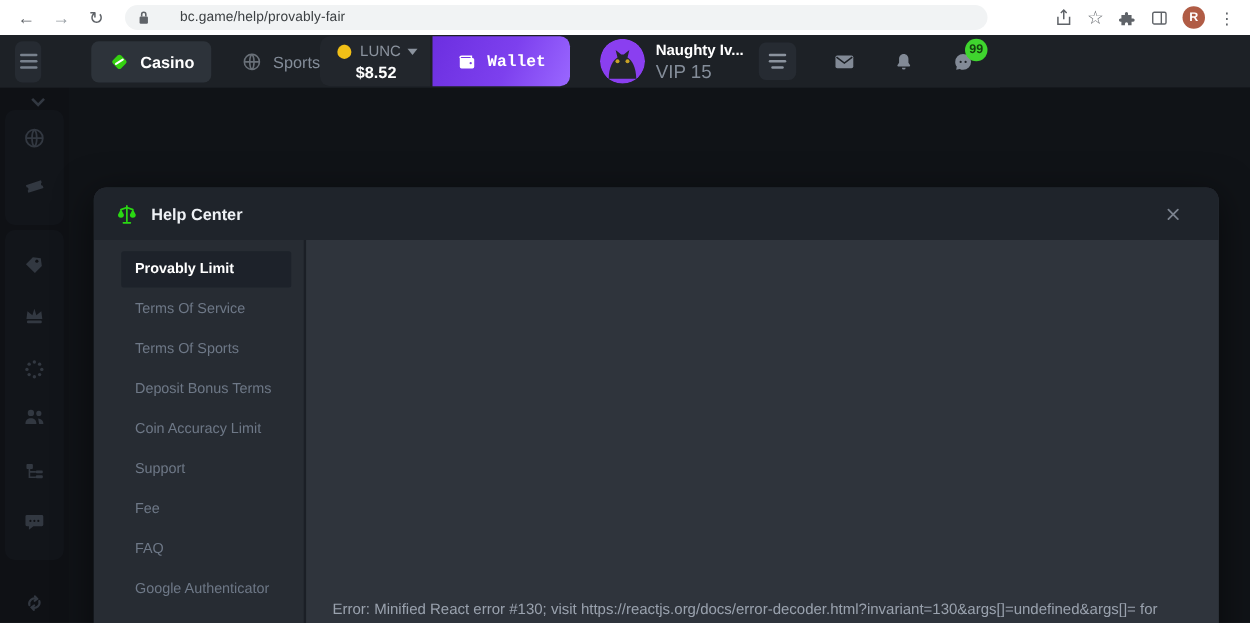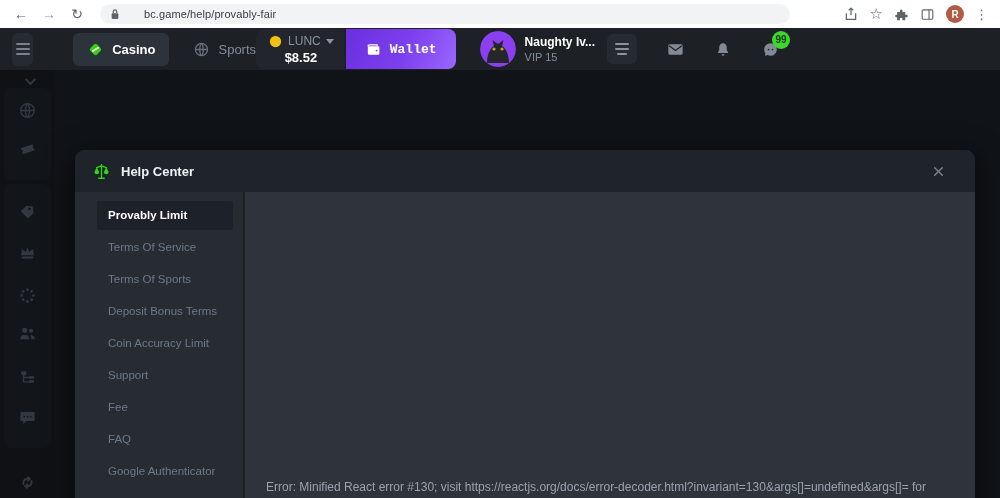--- a/index.html
+++ b/index.html
@@ -38,21 +38,21 @@
   .caret { width:0; height:0; border-left:4px solid transparent; border-right:4px solid transparent;
            border-top:5px solid #8b939e; }
   .cur-bal { color:#ffffff; font-size:13px; font-weight:bold; margin-top:1px;text-align:right; }
   .wallet-btn { height:40px; padding:0 19px; margin-left:2px; border-radius:0 8px 8px 0;
                 background:linear-gradient(115deg,#6c2fe0 0%, #7d40ee 55%, #9a67ff 100%);
                 display:flex; align-items:center; gap:8px; cursor:pointer; border:none;font-family:Liberation Mono, monospace; }
   .wallet-btn .lbl { color:#fff; font-size:13px; font-weight:bold; }
   .user-block { display:flex; align-items:center; gap:9px; margin-left:24px; cursor:pointer; }
   .avatar { width:36px; height:36px; border-radius:50%; overflow:hidden; flex:0 0 auto; }
   .user-texts .name { color:#fff; font-size:12px; font-weight:bold; white-space:nowrap; }
-  .user-texts .vip { color:#848d99; font-size:11px; margin-top:2px; }
+  .user-texts .vip { color:#848d99; font-size:15px; margin-top:2px; }
   .list-btn { width:30px; height:30px; margin-left:12px; background:#262b32; border-radius:6px;
               display:flex; flex-direction:column; gap:3px; align-items:center; justify-content:center; cursor:pointer; }
   .list-btn span { height:2px; background:#8b939e; border-radius:1px; }
   .list-btn span:nth-child(1){width:14px;} .list-btn span:nth-child(2){width:14px;} .list-btn span:nth-child(3){width:10px;}
   .hdr-icon { margin-left:29px; color:#828a96; cursor:pointer; position:relative; display:flex; }
   .badge { position:absolute; top:-9px; right:-10px; min-width:18px; height:18px; padding:0 3px;
            border-radius:9px; background:#3fd52e; color:#14430f; font-size:10px; font-weight:bold;
            display:flex; align-items:center; justify-content:center; }
 
   

